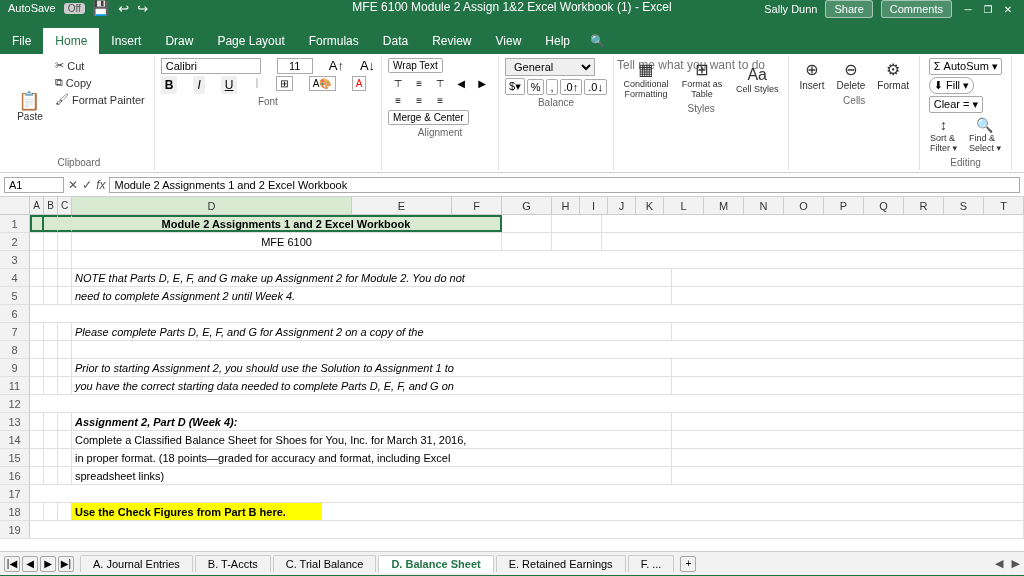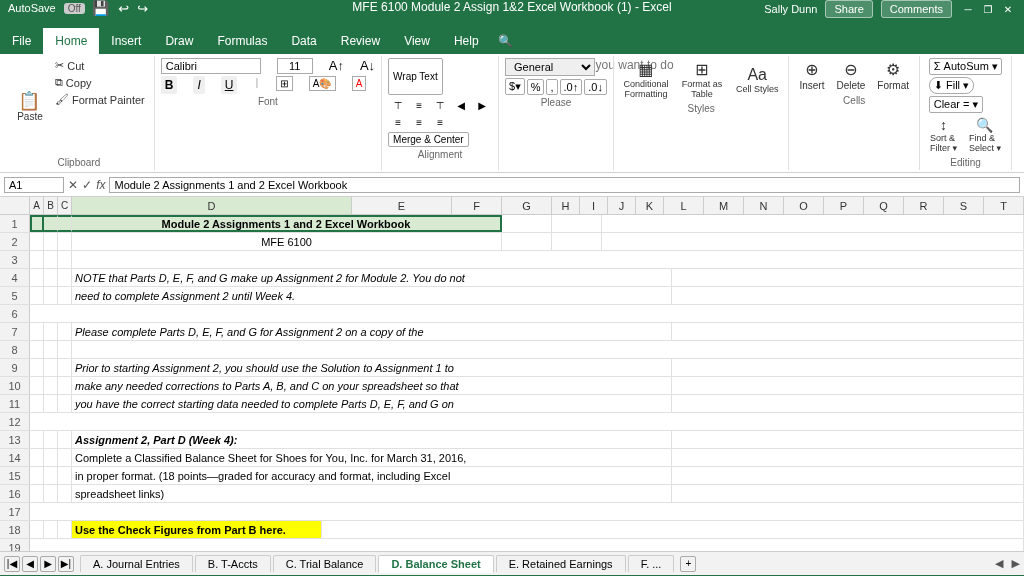--- a/index.html
+++ b/index.html
@@ -115,20 +115,21 @@
     </div>
   </div>
 </div>
 
 <div id="ribbon">
   <div id="ribbon-tabs">
     <div class="ribbon-tab">File</div>
     <div class="ribbon-tab active">Home</div>
     <div class="ribbon-tab">Insert</div>
     <div class="ribbon-tab">Draw</div>
+    <div class="ribbon-tab">Page Layout</div>
     <div class="ribbon-tab">Formulas</div>
     <div class="ribbon-tab">Data</div>
     <div class="ribbon-tab">Review</div>
     <div class="ribbon-tab">View</div>
     <div class="ribbon-tab">Help</div>
     <div style="flex:1;display:flex;align-items:center;padding:0 8px;">
       <span style="font-size:12px;color:#fff;margin-right:4px;">🔍</span>
       <input type="text" placeholder="Tell me what you want to do" style="background: rgba(255, 255, 255, 0.9); border: none; padding: 2px 8px; border-radius: 10px; font-size: 12px; width: 184px; outline: none; margin-top: 48px;">
     </div>
   </div>
@@ -167,21 +168,21 @@
           <span style="cursor:pointer;border:1px solid #aaa;padding:1px 3px;font-size:10px;">A🎨</span>
           <span style="cursor:pointer;border:1px solid #aaa;padding:1px 3px;font-size:10px;color:red;">A</span>
         </div>
       </div>
       <div class="ribbon-group-label">Font</div>
     </div>
 
     <div class="ribbon-group">
       <div style="display:flex;flex-direction:column;gap:2px;">
         <div style="display:flex;gap:4px;align-items:center;">
-          <span style="font-size:10px;cursor:pointer;border:1px solid #aaa;padding:12px 4px;border-radius:2px;">Wrap Text</span>
+          <span style="font-size:10px;cursor:pointer;border:1px solid #aaa;padding:1px 4px;border-radius:2px;">Wrap Text</span>
         </div>
         <div class="align-group">
           <div class="align-row">
             <div class="align-btn">⊤</div>
             <div class="align-btn">≡</div>
             <div class="align-btn">⊤</div>
             <div class="align-btn">◀</div>
             <div class="align-btn">▶</div>
           </div>
           <div class="align-row">
@@ -209,21 +210,21 @@
           <option>Text</option>
         </select>
         <div style="display:flex;gap:2px;align-items:center;font-size:11px;">
           <span style="cursor:pointer;border:1px solid #aaa;padding:1px 3px;border-radius:2px;">$▾</span>
           <span style="cursor:pointer;border:1px solid #aaa;padding:1px 3px;border-radius:2px;">%</span>
           <span style="cursor:pointer;border:1px solid #aaa;padding:1px 3px;border-radius:2px;">,</span>
           <span style="cursor:pointer;border:1px solid #aaa;padding:1px 3px;border-radius:2px;">.0↑</span>
           <span style="cursor:pointer;border:1px solid #aaa;padding:1px 3px;border-radius:2px;">.0↓</span>
         </div>
       </div>
-      <div class="ribbon-group-label">Please</div>
+      <div class="ribbon-group-label">Balance</div>
     </div>
 
     <div class="ribbon-group">
       <div style="display:flex;gap:4px;">
         <div class="rbn-btn" style="font-size:10px;max-width:52px;text-align:center;">
           <div style="font-size:16px;">▦</div>
           <div style="font-size:9px;">Conditional Formatting</div>
         </div>
         <div class="rbn-btn" style="font-size:10px;max-width:52px;text-align:center;">
           <div style="font-size:16px;">⊞</div>
@@ -394,28 +395,20 @@
 
       <div class="sheet-row">
         <div class="row-num">9</div>
         <div class="cell" style="width:14px;min-width:14px;"></div>
         <div class="cell" style="width:14px;min-width:14px;"></div>
         <div class="cell" style="width:14px;min-width:14px;"></div>
         <div class="cell italic" style="width:600px;min-width:600px;">Prior to starting Assignment 2, you should use the Solution to Assignment 1 to</div>
         <div class="cell" style="flex:1;"></div>
       </div>
 
-      <div class="sheet-row">
-        <div class="row-num">10</div>
-        <div class="cell" style="width:14px;min-width:14px;"></div>
-        <div class="cell" style="width:14px;min-width:14px;"></div>
-        <div class="cell" style="width:14px;min-width:14px;"></div>
-        <div class="cell italic" style="width:600px;min-width:600px;">make any needed corrections to Parts A, B, and C on your spreadsheet so that</div>
-        <div class="cell" style="flex:1;"></div>
-      </div>
 
       <div class="sheet-row">
         <div class="row-num">11</div>
         <div class="cell" style="width:14px;min-width:14px;"></div>
         <div class="cell" style="width:14px;min-width:14px;"></div>
         <div class="cell" style="width:14px;min-width:14px;"></div>
         <div class="cell italic" style="width:600px;min-width:600px;">you have the correct starting data needed to complete Parts D, E, F, and G on</div>
         <div class="cell" style="flex:1;"></div>
       </div>
 

